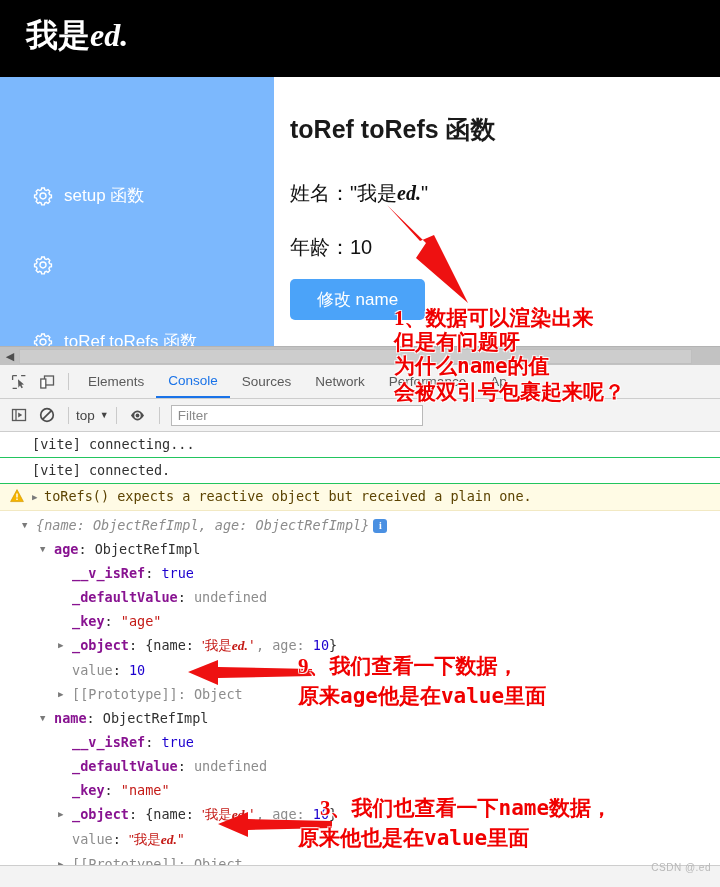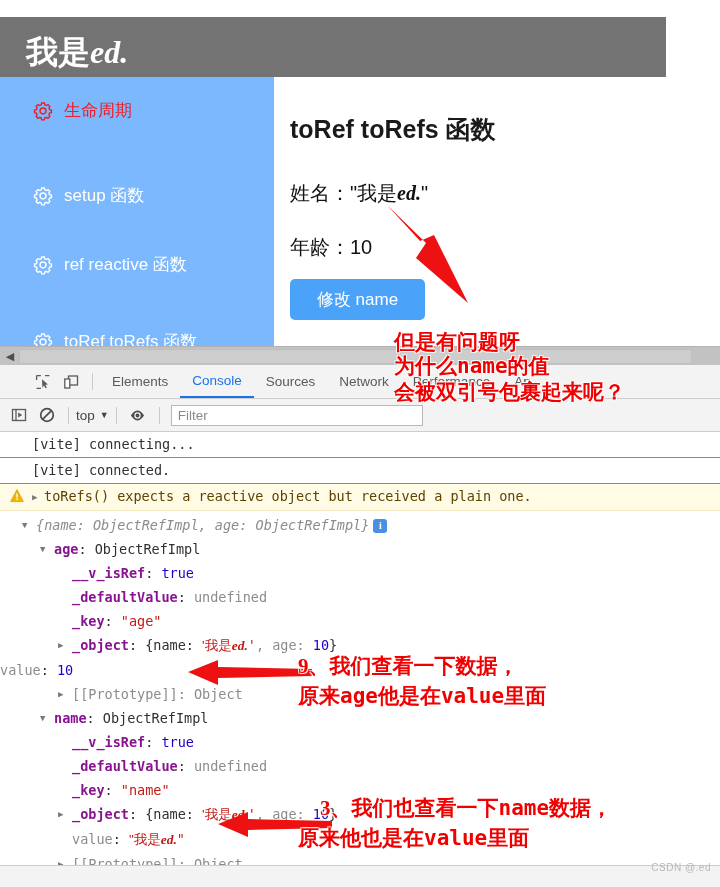--- a/index.html
+++ b/index.html
@@ -8,22 +8,22 @@
     font-family: "Liberation Sans", sans-serif;
     background: #ffffff;
     overflow: hidden;
   }
   #root { position: relative; width: 720px; height: 887px; }
 
   
   .app-area { position: absolute; left:0; top:0; width:720px; height:346px; background:#fff; overflow:hidden; }
 
   .app-header {
-    position:absolute; left:0; top:17px; width:666px; height:77px;
-    background:#737373;
+    position:absolute; left:0; top:0; width:720px; height:77px;
+    background:#000000;
   }
   .app-title {
     position:absolute; left:26px; top:14px;
     font-size: 32px; font-weight: bold; color:#fff;
     letter-spacing: 0px; white-space: nowrap;
   }
   .app-title .latin { font-family: "Liberation Serif", serif; font-style: italic; font-weight:bold; }
 
   .sidebar {
     position:absolute; left:0; top:77px; width:274px; height:269px;
@@ -75,21 +75,21 @@
     color:#4d4d4d; font-size:11px; line-height:13px; text-align:center;
   }
   .hscroll .thumb {
     position:absolute; left:19px; top:2px; width:673px; height:15px;
     background:#cdcdcd; border:1px solid #bfbfbf;
   }
 
   .dt-tabbar {
     position:absolute; left:0; top:19px; width:720px; height:34px;
     background:#f3f3f3; border-bottom:1px solid #cdcdcd;
-    display:flex; align-items:center;padding-left:24px;
+    display:flex; align-items:center;
   }
   .icon-btn { width:28px; height:28px; display:flex; align-items:center; justify-content:center; cursor:pointer; }
   .vsep { width:1px; height:17px; background:#cacaca; margin:0 7px; }
   .dt-tab {
     height:33px; padding:0 12px; display:flex; align-items:center;
     font-size:13.5px; color:#5a5a5a; cursor:pointer; white-space:nowrap;
   }
   .dt-tab.sel { color:#1a73e8; border-bottom:2px solid #1a73e8; }
 
   .dt-toolbar2 {
@@ -170,42 +170,34 @@
 <div id="root">
 
   <div class="app-area">
 
     <div class="app-header">
       <div class="app-title"><span>我是</span><span class="latin">ed.</span></div>
     </div>
 
     <div class="sidebar">
 
-      <div class="side-item active" style="top:21px">
-        <svg class="gear" viewBox="0 0 24 24">
-          <path fill="none" stroke="#ee1c25" stroke-width="1.7" d="M12 8.4a3.6 3.6 0 1 0 0 7.2 3.6 3.6 0 0 0 0-7.2z"></path>
-          <path fill="none" stroke="#ee1c25" stroke-width="1.7" d="M10.4 2.4h3.2l.5 2.2 1.9.8 2-1.1 2.2 2.2-1.1 2 .8 1.9 2.2.5v3.2l-2.2.5-.8 1.9 1.1 2-2.2 2.2-2-1.1-1.9.8-.5 2.2h-3.2l-.5-2.2-1.9-.8-2 1.1-2.2-2.2 1.1-2-.8-1.9-2.2-.5v-3.2l2.2-.5.8-1.9-1.1-2 2.2-2.2 2 1.1 1.9-.8z"></path>
-        </svg>
-        <span class="side-label">生命周期</span>
-      </div>
 
       <div class="side-item" style="top:106px">
         <svg class="gear" viewBox="0 0 24 24">
           <path fill="none" stroke="#ffffff" stroke-width="1.7" d="M12 8.4a3.6 3.6 0 1 0 0 7.2 3.6 3.6 0 0 0 0-7.2z"></path>
           <path fill="none" stroke="#ffffff" stroke-width="1.7" d="M10.4 2.4h3.2l.5 2.2 1.9.8 2-1.1 2.2 2.2-1.1 2 .8 1.9 2.2.5v3.2l-2.2.5-.8 1.9 1.1 2-2.2 2.2-2-1.1-1.9.8-.5 2.2h-3.2l-.5-2.2-1.9-.8-2 1.1-2.2-2.2 1.1-2-.8-1.9-2.2-.5v-3.2l2.2-.5.8-1.9-1.1-2 2.2-2.2 2 1.1 1.9-.8z"></path>
         </svg>
         <span class="side-label">setup 函数</span>
       </div>
 
       <div class="side-item" style="top:175px">
         <svg class="gear" viewBox="0 0 24 24">
           <path fill="none" stroke="#ffffff" stroke-width="1.7" d="M12 8.4a3.6 3.6 0 1 0 0 7.2 3.6 3.6 0 0 0 0-7.2z"></path>
           <path fill="none" stroke="#ffffff" stroke-width="1.7" d="M10.4 2.4h3.2l.5 2.2 1.9.8 2-1.1 2.2 2.2-1.1 2 .8 1.9 2.2.5v3.2l-2.2.5-.8 1.9 1.1 2-2.2 2.2-2-1.1-1.9.8-.5 2.2h-3.2l-.5-2.2-1.9-.8-2 1.1-2.2-2.2 1.1-2-.8-1.9-2.2-.5v-3.2l2.2-.5.8-1.9-1.1-2 2.2-2.2 2 1.1 1.9-.8z"></path>
         </svg>
-        <span class="side-label">ref reactive 函数</span>
       </div>
 
       <div class="side-item" style="top:252px">
         <svg class="gear" viewBox="0 0 24 24">
           <path fill="none" stroke="#ffffff" stroke-width="1.7" d="M12 8.4a3.6 3.6 0 1 0 0 7.2 3.6 3.6 0 0 0 0-7.2z"></path>
           <path fill="none" stroke="#ffffff" stroke-width="1.7" d="M10.4 2.4h3.2l.5 2.2 1.9.8 2-1.1 2.2 2.2-1.1 2 .8 1.9 2.2.5v3.2l-2.2.5-.8 1.9 1.1 2-2.2 2.2-2-1.1-1.9.8-.5 2.2h-3.2l-.5-2.2-1.9-.8-2 1.1-2.2-2.2 1.1-2-.8-1.9-2.2-.5v-3.2l2.2-.5.8-1.9-1.1-2 2.2-2.2 2 1.1 1.9-.8z"></path>
         </svg>
         <span class="side-label">toRef toRefs 函数</span>
       </div>
     </div>
@@ -301,21 +293,21 @@
         </div>
 
         <div class="cline obj-line" style="padding-left:72px"><span class="k-prop">__v_isRef</span><span class="v-plain">: </span><span class="v-bool">true</span></div>
         <div class="cline obj-line" style="padding-left:72px"><span class="k-prop">_defaultValue</span><span class="v-plain">: </span><span class="v-undef">undefined</span></div>
         <div class="cline obj-line" style="padding-left:72px"><span class="k-prop">_key</span><span class="v-plain">: </span><span class="v-str">"age"</span></div>
 
         <div class="cline obj-line" style="padding-left:72px">
           <span class="arrow-t" style="position:absolute;left:58px">▶</span><span class="k-prop">_object</span><span class="v-plain">: </span><span class="v-plain">{name: </span><span class="v-str cjk">'我是</span><span class="v-str cjk-i">ed.</span><span class="v-str">'</span><span class="v-plain" style="color:#8c8c8c">, age: </span><span class="v-num">10</span><span class="v-plain">}</span>
         </div>
 
-        <div class="cline obj-line" style=""><span class="k-prop-l">value</span><span class="v-plain">: </span><span class="v-num">10</span></div>
+        <div class="cline obj-line" style="padding-left:72px"><span class="k-prop-l">value</span><span class="v-plain">: </span><span class="v-num">10</span></div>
 
         <div class="cline obj-line" style="padding-left:72px">
           <span class="arrow-t" style="position:absolute;left:58px">▶</span><span class="k-prop-l">[[Prototype]]: Object</span>
         </div>
 
         <div class="cline obj-line" style="padding-left:54px">
           <span class="arrow-t" style="position:absolute;left:40px">▼</span><span class="k-prop">name</span><span class="v-plain">: </span><span class="v-plain">ObjectRefImpl</span>
         </div>
 
         <div class="cline obj-line" style="padding-left:72px"><span class="k-prop">__v_isRef</span><span class="v-plain">: </span><span class="v-bool">true</span></div>
@@ -337,20 +329,21 @@
 
     <div class="console-bottom"></div>
   </div>
 
   <div class="watermark">CSDN @.ed</div>
 
   <svg class="anno-arrow" style="left:380px;top:195px;width:110px;height:115px" viewBox="0 0 110 115">
     <path fill="#ee1111" d="M7 10 L46 48 L36 63 L88 108 L54 40 L40 46 Z"></path>
   </svg>
 
+  <div class="anno" style="left:394px;top:305px">1、数据可以渲染出来</div>
   <div class="anno" style="left:394px;top:353px"><span>为什么</span><span class="mono">name</span><span>的值</span></div>
   <div class="anno" style="left:394px;top:329px">但是有问题呀</div>
   <div class="anno" style="left:394px;top:379px">会被双引号包裹起来呢？</div>
 
   <svg class="anno-arrow" style="left:186px;top:657px;width:128px;height:30px" viewBox="0 0 128 30">
     <path fill="#ee1111" d="M2 15 L32 3 L32 10 L126 12 L126 19 L32 21 L32 28 Z"></path>
   </svg>
   <div class="anno" style="left:298px;top:653px">9、我们查看一下数据，</div>
   <div class="anno" style="left:298px;top:683px"><span>原来</span><span class="mono">age</span><span>他是在</span><span class="mono">value</span><span>里面</span></div>
 

